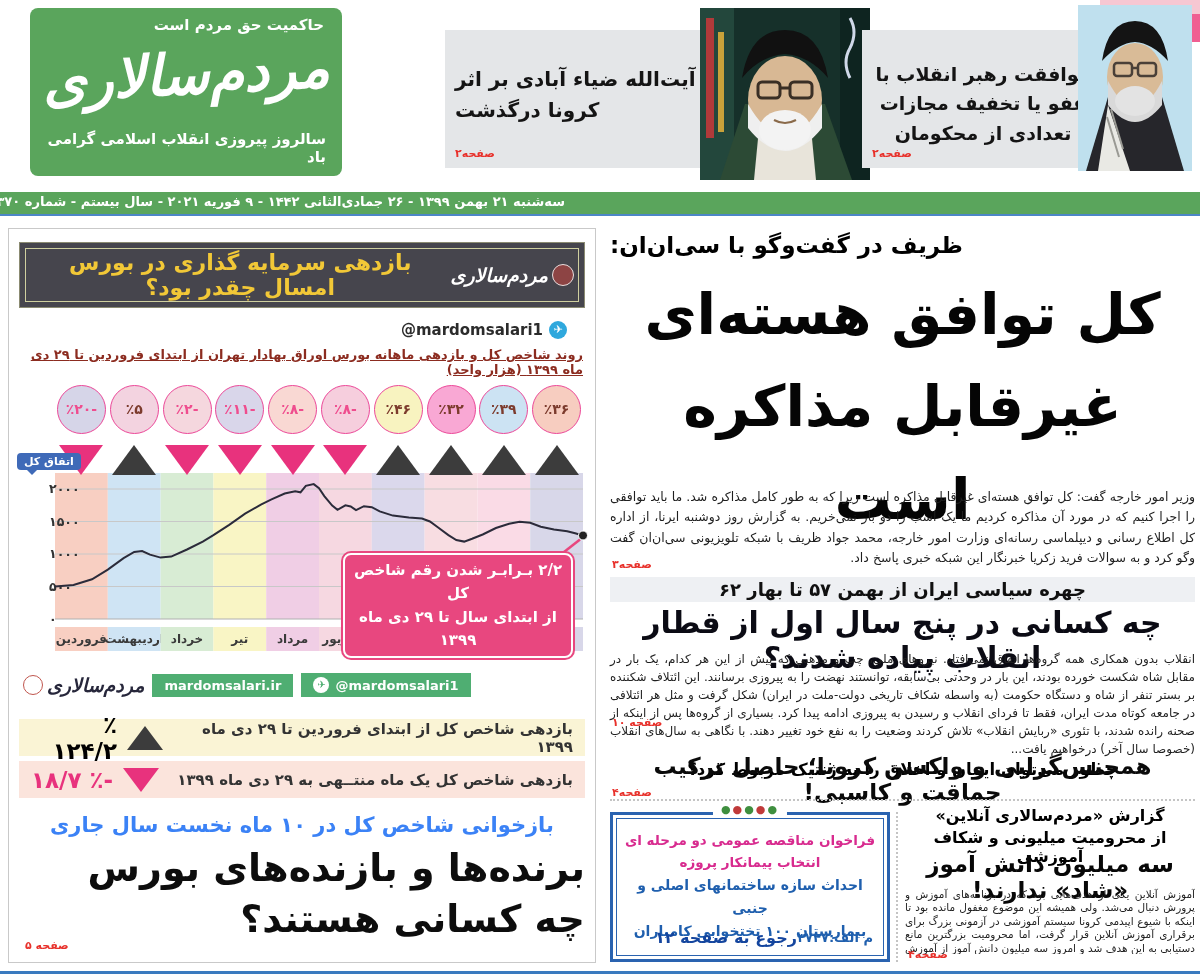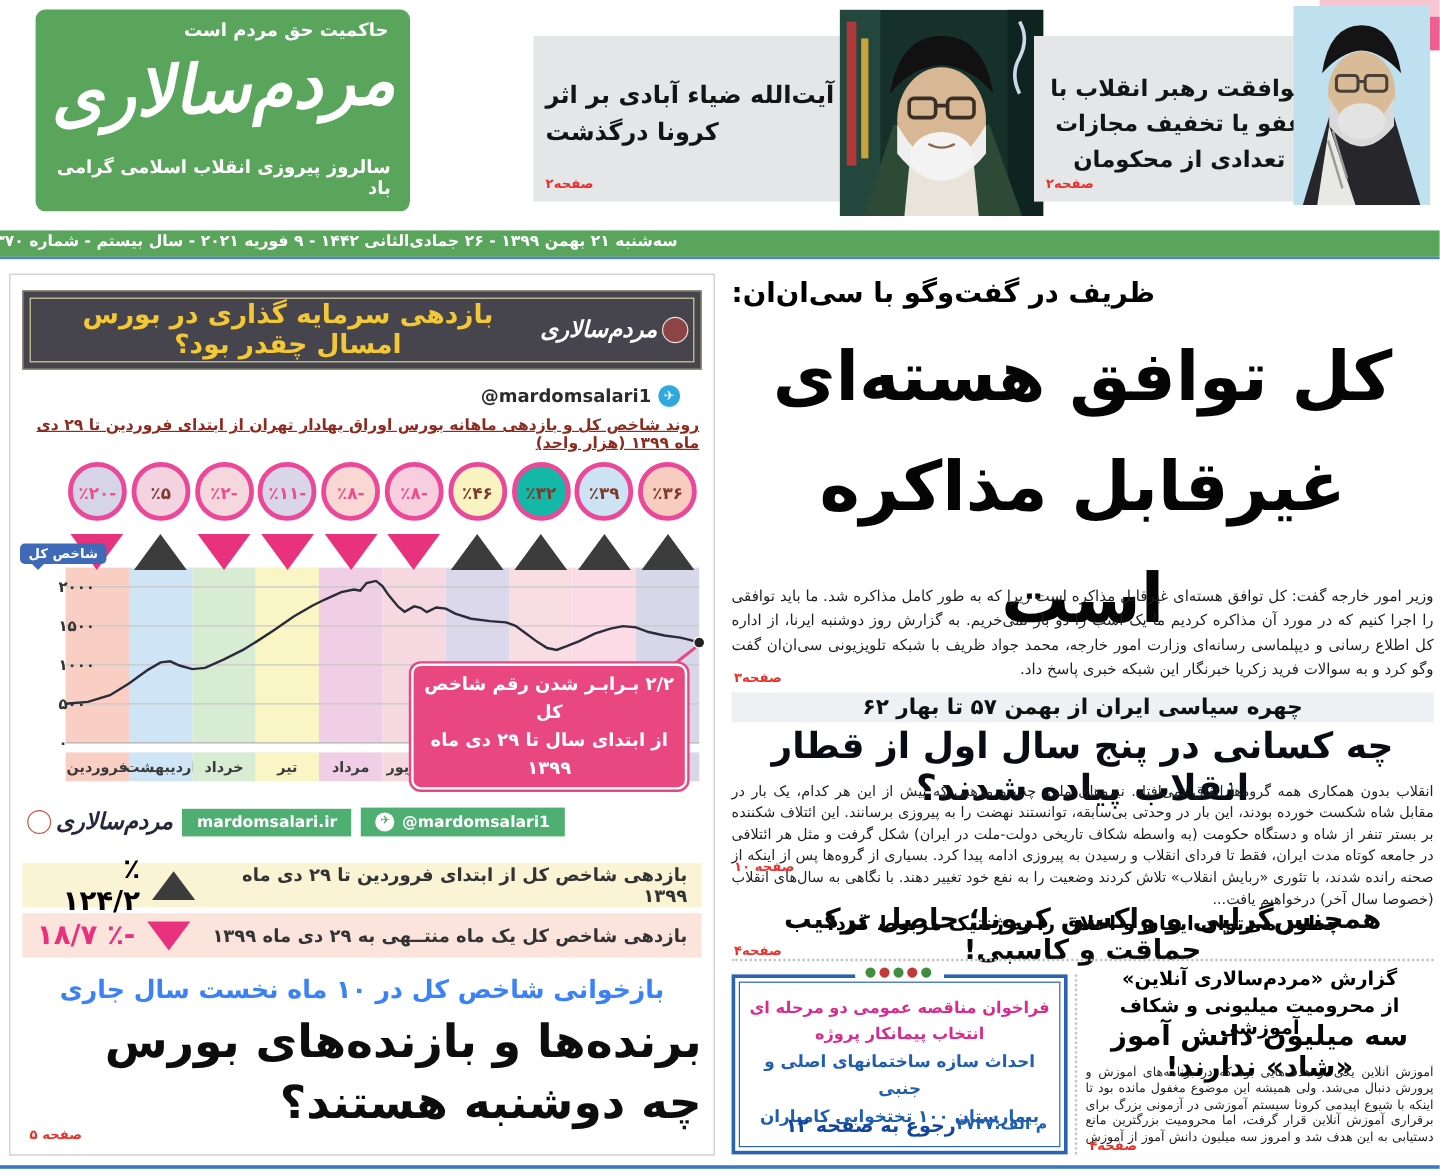--- a/index.html
+++ b/index.html
@@ -44,21 +44,21 @@
          display:inline-block;}
   .tg-row{position:absolute;top:92px;right:28px;display:flex;align-items:center;gap:6px;}
   .tg-icon{width:18px;height:18px;border-radius:50%;background:#2fa8dd;color:#fff;font-size:11px;
            text-align:center;line-height:18px;}
   .tg-handle{font-size:15px;font-weight:bold;color:#2b2b2b;direction:ltr;}
   .ig-subtitle{position:absolute;top:118px;right:12px;left:12px;color:#8c2c20;font-size:13px;
                font-weight:bold;text-decoration:underline;text-align:right;}
 
   .pct-row{position:absolute;top:156px;left:46px;width:528px;height:56px;display:flex;}
   .pct-cell{width:52.8px;display:flex;justify-content:center;}
-  .pct-circle{width:49px;height:49px;border-radius:50%;border:4px solid #ec4899;text-align:center;
+  .pct-circle{width:49px;height:49px;border-radius:50%;border:1px solid #ec4899;text-align:center;
               line-height:47px;font-size:14px;font-weight:bold;}
   .tri-row{position:absolute;top:212px;left:46px;width:528px;height:34px;display:flex;z-index:4;}
   .tri-cell{width:52.8px;display:flex;justify-content:center;align-items:flex-end;}
   .tri-up{width:0;height:0;border-left:22px solid transparent;border-right:22px solid transparent;
           border-bottom:30px solid #3c3c3c;}
   .tri-down{width:0;height:0;border-left:22px solid transparent;border-right:22px solid transparent;
             border-top:30px solid #e8327d;}
   .axis-bubble{position:absolute;left:8px;top:224px;z-index:5;background:#3f6ab8;color:#fff;
                font-size:11px;font-weight:bold;padding:2px 7px;border-radius:4px;}
   .axis-bubble:after{content:"";position:absolute;top:100%;left:10px;border:5px solid transparent;
@@ -207,21 +207,21 @@
     <div class="ig-subtitle">روند شاخص کل و بازدهی ماهانه بورس اوراق بهادار تهران از ابتدای فروردین تا ۲۹ دی ماه ۱۳۹۹ (هزار واحد)</div>
 
     <div class="pct-row" id="pct-row">
         <div class="pct-cell">
           <div class="pct-circle" style="background: rgb(247, 205, 192); color: rgb(124, 59, 45);">٪۳۶</div>
         </div>
         <div class="pct-cell">
           <div class="pct-circle" style="background: rgb(204, 227, 243); color: rgb(124, 59, 45);">٪۳۹</div>
         </div>
         <div class="pct-cell">
-          <div class="pct-circle" style="background: #14b8a6; color: rgb(124, 59, 45);">٪۳۲</div>
+          <div class="pct-circle" style="background: #f9a8d4; color: rgb(124, 59, 45);">٪۳۲</div>
         </div>
         <div class="pct-cell">
           <div class="pct-circle" style="background: rgb(248, 243, 192); color: rgb(124, 59, 45);">٪۴۶</div>
         </div>
         <div class="pct-cell">
           <div class="pct-circle" style="background: rgb(246, 206, 221); color: rgb(239, 77, 142);">-٪۸</div>
         </div>
         <div class="pct-cell">
           <div class="pct-circle" style="background: rgb(249, 216, 211); color: rgb(239, 77, 142);">-٪۸</div>
         </div>
@@ -263,21 +263,21 @@
         <div class="tri-cell">
           <div class="tri-down"></div>
         </div>
         <div class="tri-cell">
           <div class="tri-up"></div>
         </div>
         <div class="tri-cell">
           <div class="tri-down"></div>
         </div>
       </div>
-    <div class="axis-bubble">شاخص کل</div>
+    <div class="axis-bubble">اتفاق کل</div>
 
     <div class="chart-wrap">
       <svg id="chart-svg" width="572" height="192" viewBox="0 0 572 192">
           <rect x="38" y="4" width="52.8" height="146" fill="#f8cfc2"></rect>
           <rect x="38" y="158" width="52.8" height="24" fill="#f8cfc2"></rect>
           <text x="64.4" y="174" text-anchor="middle" font-size="12" font-weight="bold" fill="#3a3a3a">فروردین</text>
           <rect x="90.8" y="4" width="52.8" height="146" fill="#cfe4f4"></rect>
           <rect x="90.8" y="158" width="52.8" height="24" fill="#cfe4f4"></rect>
           <text x="117.19999999999999" y="174" text-anchor="middle" font-size="12" font-weight="bold" fill="#3a3a3a">اردیبهشت</text>
           <rect x="143.6" y="4" width="52.8" height="146" fill="#d8ecd4"></rect>
@@ -343,21 +343,21 @@
     </div>
     <div class="stat stat2">
       <span class="s-label">بازدهی شاخص کل یک ماه منتــهی به ۲۹ دی ماه ۱۳۹۹</span>
       <span class="s-tri-down"></span>
       <span class="s-value">-٪ ۱۸/۷</span>
     </div>
 
     <div class="bourse-kicker">بازخوانی شاخص کل در ۱۰ ماه نخست سال جاری</div>
     <div class="bourse-headline">
       <div>برنده‌ها و بازنده‌های بورس</div>
-      <div>چه دوشنبه هستند؟</div>
+      <div>چه کسانی هستند؟</div>
     </div>
     <div class="page-ref bourse-page">صفحه ۵</div>
   </div>
 
   <div class="col abs lead-kicker">ظریف در گفت‌وگو با سی‌ان‌ان:</div>
   <div class="col abs lead-headline">
     <div>کل توافق هسته‌ای</div>
     <div>غیرقابل مذاکره است</div>
   </div>
   <div class="col abs body-text lead-body">وزیر امور خارجه گفت: کل توافق هسته‌ای غیرقابل مذاکره است زیرا که به طور کامل مذاکره شد. ما باید توافقی را اجرا کنیم که در مورد آن مذاکره کردیم ما یک اسب را دو بار نمی‌خریم. به گزارش روز دوشنبه ایرنا، از اداره کل اطلاع رسانی و دیپلماسی رسانه‌ای وزارت امور خارجه، محمد جواد ظریف با شبکه تلویزیونی سی‌ان‌ان گفت وگو کرد و به سوالات فرید زکریا خبرنگار این شبکه خبری پاسخ داد.</div>

